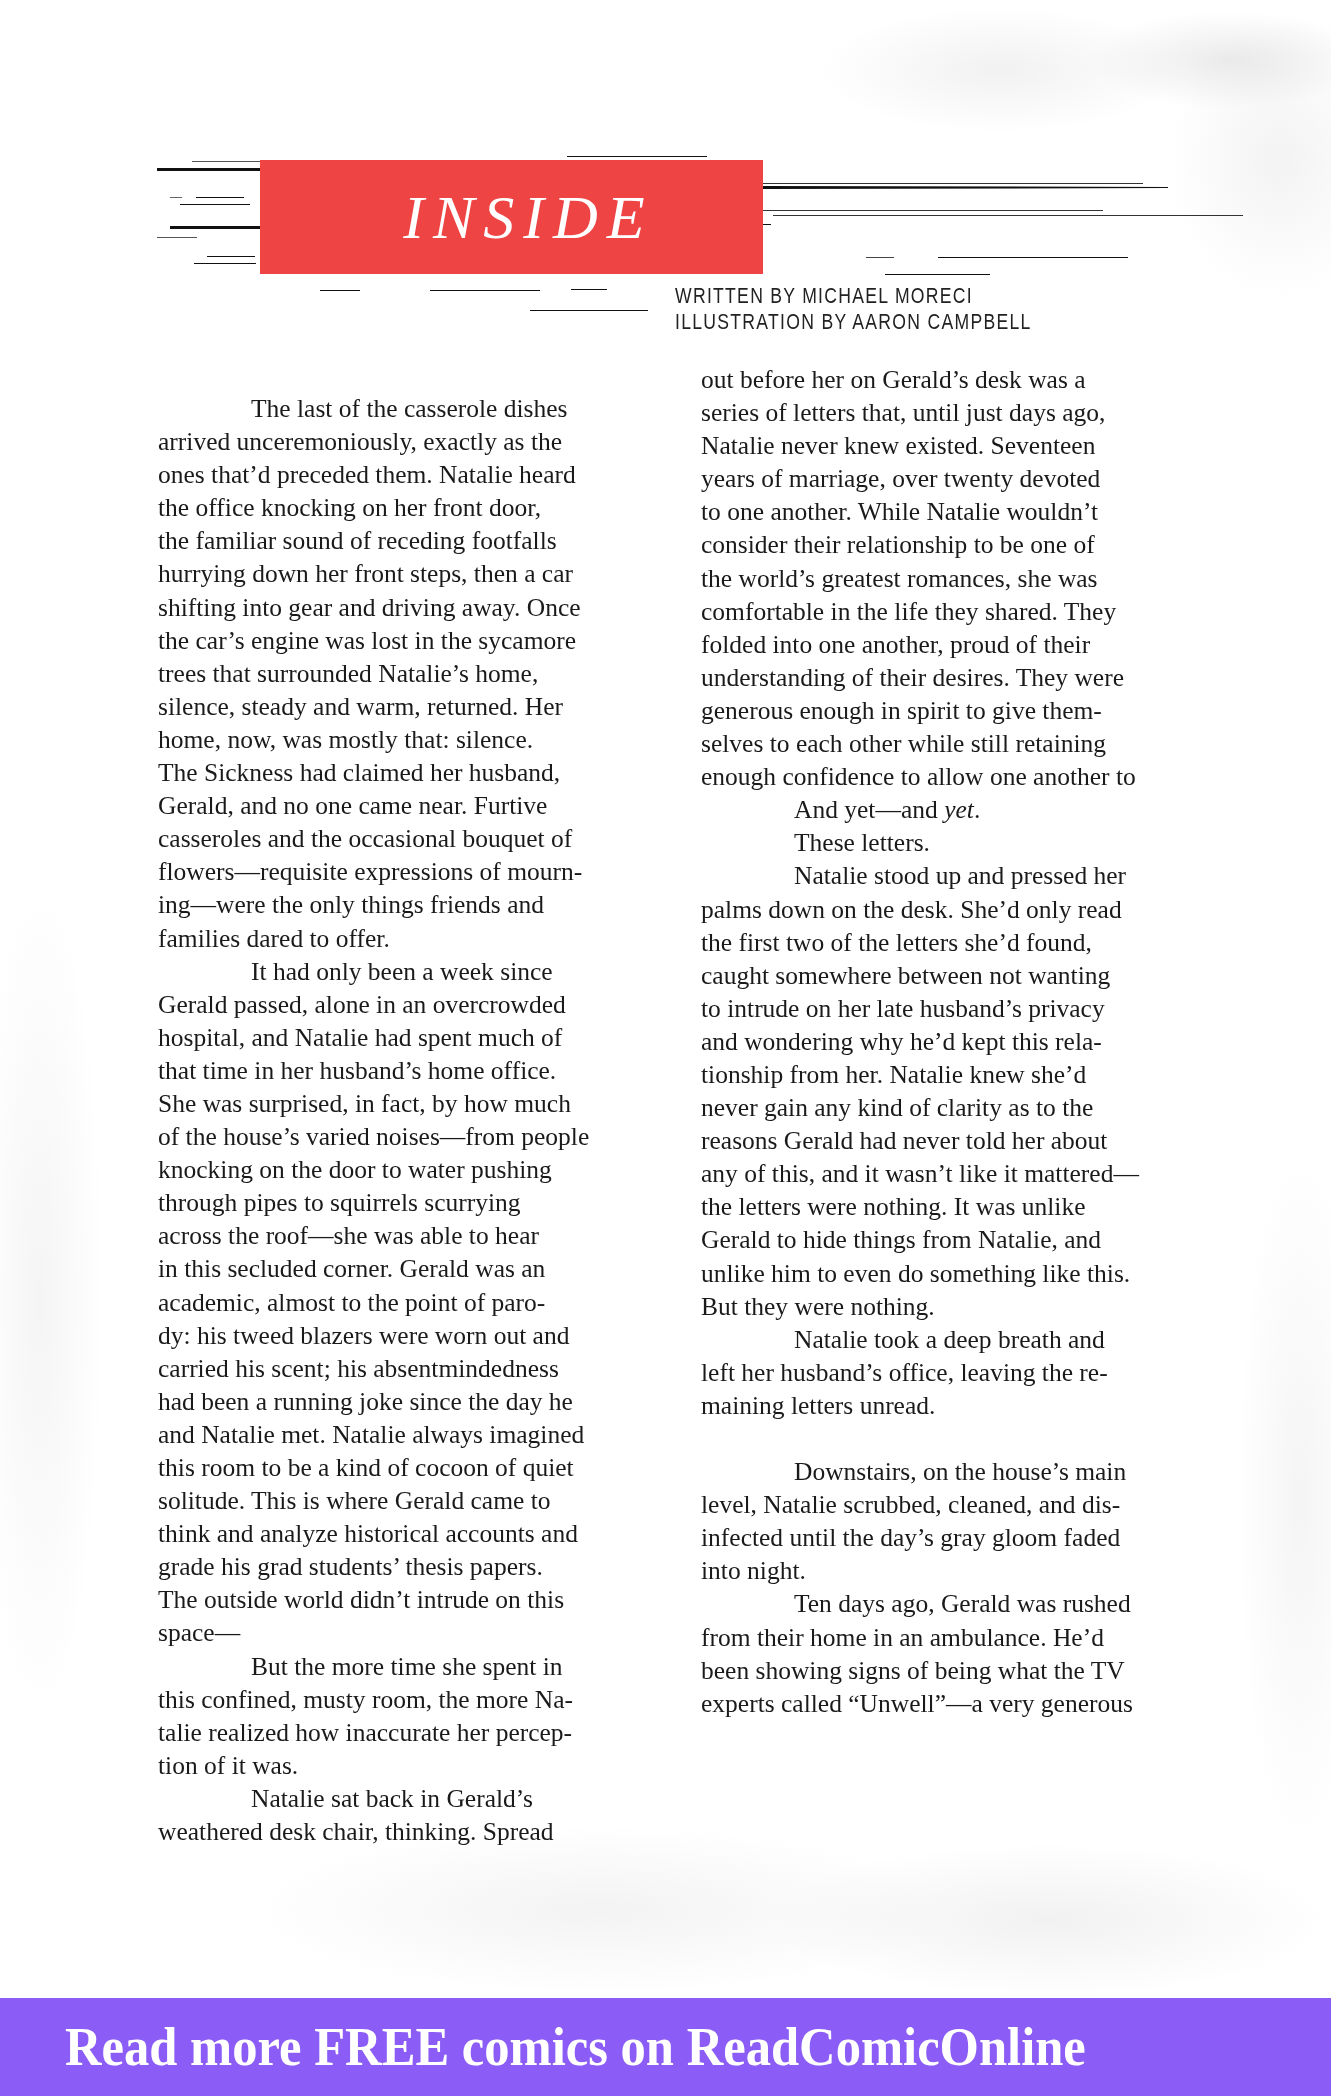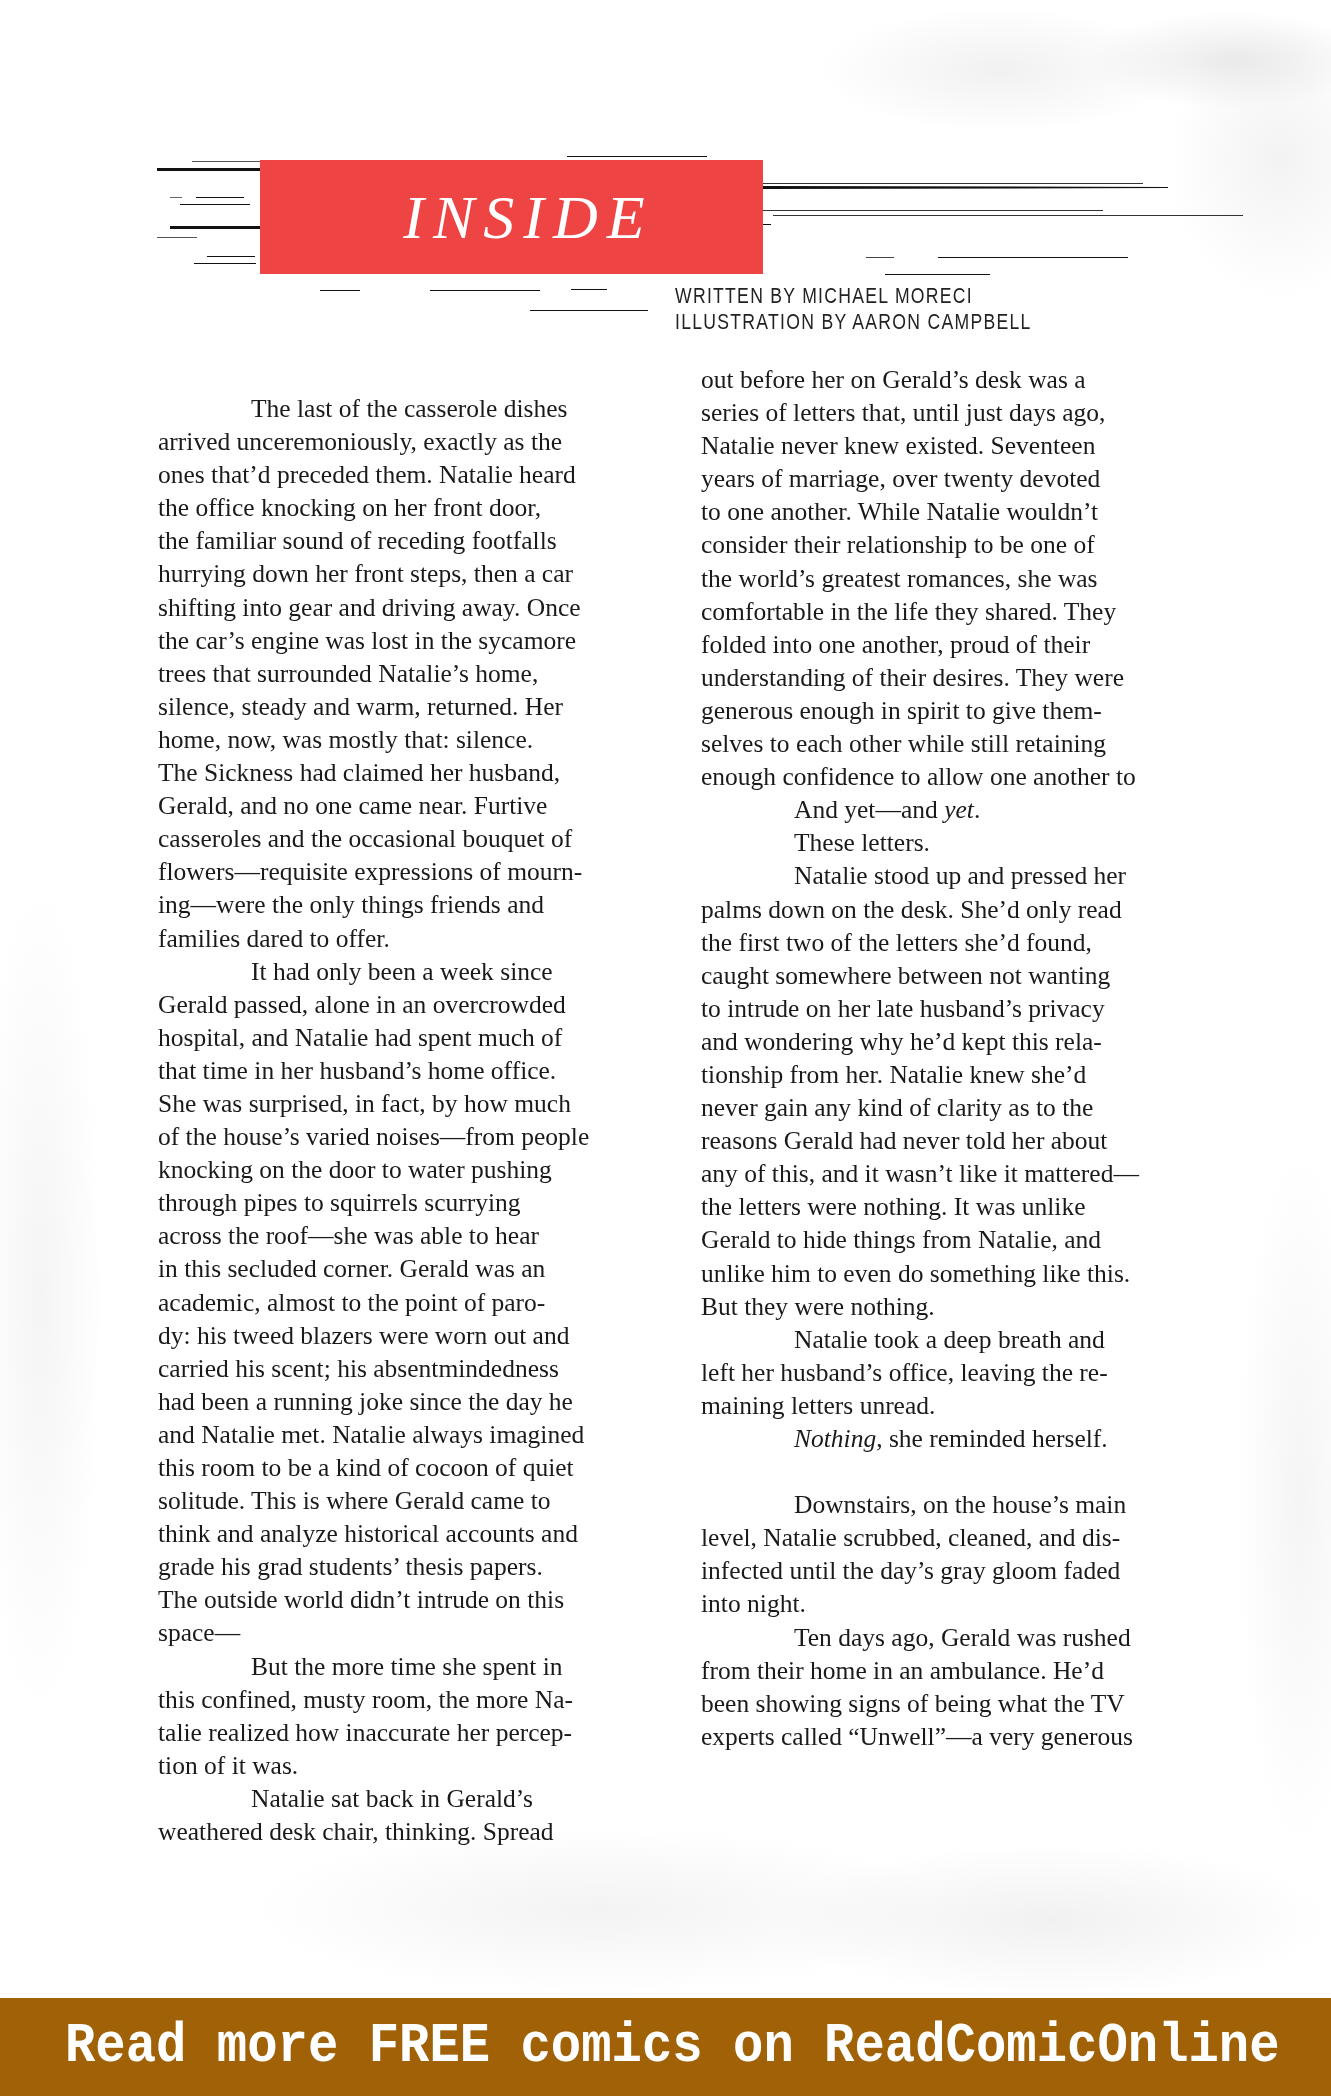--- a/index.html
+++ b/index.html
@@ -48,22 +48,22 @@
   }
   .col-left { left: 158px; margin-top: 29px; }
   .col-right { left: 701px; }
   .line { white-space: nowrap; height: 33.1px; }
   .indent { padding-left: 93px; }
   .blank { height: 33.1px; }
   em { font-style: italic; }
   
   .banner {
     position: absolute; left: 0; top: 1998px; width: 1331px; height: 98px;
-    background: #a16207; color: #fff;
-    font-family: Liberation Mono, monospace; font-weight: bold;
+    background: #8b5cf6; color: #fff;
+    font-family: Liberation Serif, serif; font-weight: bold;
     font-size: 55px; line-height: 98px;
   }
   .banner span {
     position: absolute; left: 65px; top: 0;
     transform-origin: left center; transform: scaleX(0.92);
     white-space: nowrap;
   }
 </style>
 </head>
 <body>
@@ -180,21 +180,20 @@
     <div class="line"><span>never gain any kind of clarity as to the</span></div>
     <div class="line"><span>reasons Gerald had never told her about</span></div>
     <div class="line"><span>any of this, and it wasn’t like it mattered—</span></div>
     <div class="line"><span>the letters were nothing. It was unlike</span></div>
     <div class="line"><span>Gerald to hide things from Natalie, and</span></div>
     <div class="line"><span>unlike him to even do something like this.</span></div>
     <div class="line"><span>But they were nothing.</span></div>
     <div class="line indent"><span>Natalie took a deep breath and</span></div>
     <div class="line"><span>left her husband’s office, leaving the re-</span></div>
     <div class="line"><span>maining letters unread.</span></div>
-    <div class="line indent"><em>Nothing</em><span>, she reminded herself.</span></div>
     <div class="line blank"><span></span></div>
     <div class="line indent"><span>Downstairs, on the house’s main</span></div>
     <div class="line"><span>level, Natalie scrubbed, cleaned, and dis-</span></div>
     <div class="line"><span>infected until the day’s gray gloom faded</span></div>
     <div class="line"><span>into night.</span></div>
     <div class="line indent"><span>Ten days ago, Gerald was rushed</span></div>
     <div class="line"><span>from their home in an ambulance. He’d</span></div>
     <div class="line"><span>been showing signs of being what the TV</span></div>
     <div class="line"><span>experts called “Unwell”—a very generous</span></div>
   </div>

